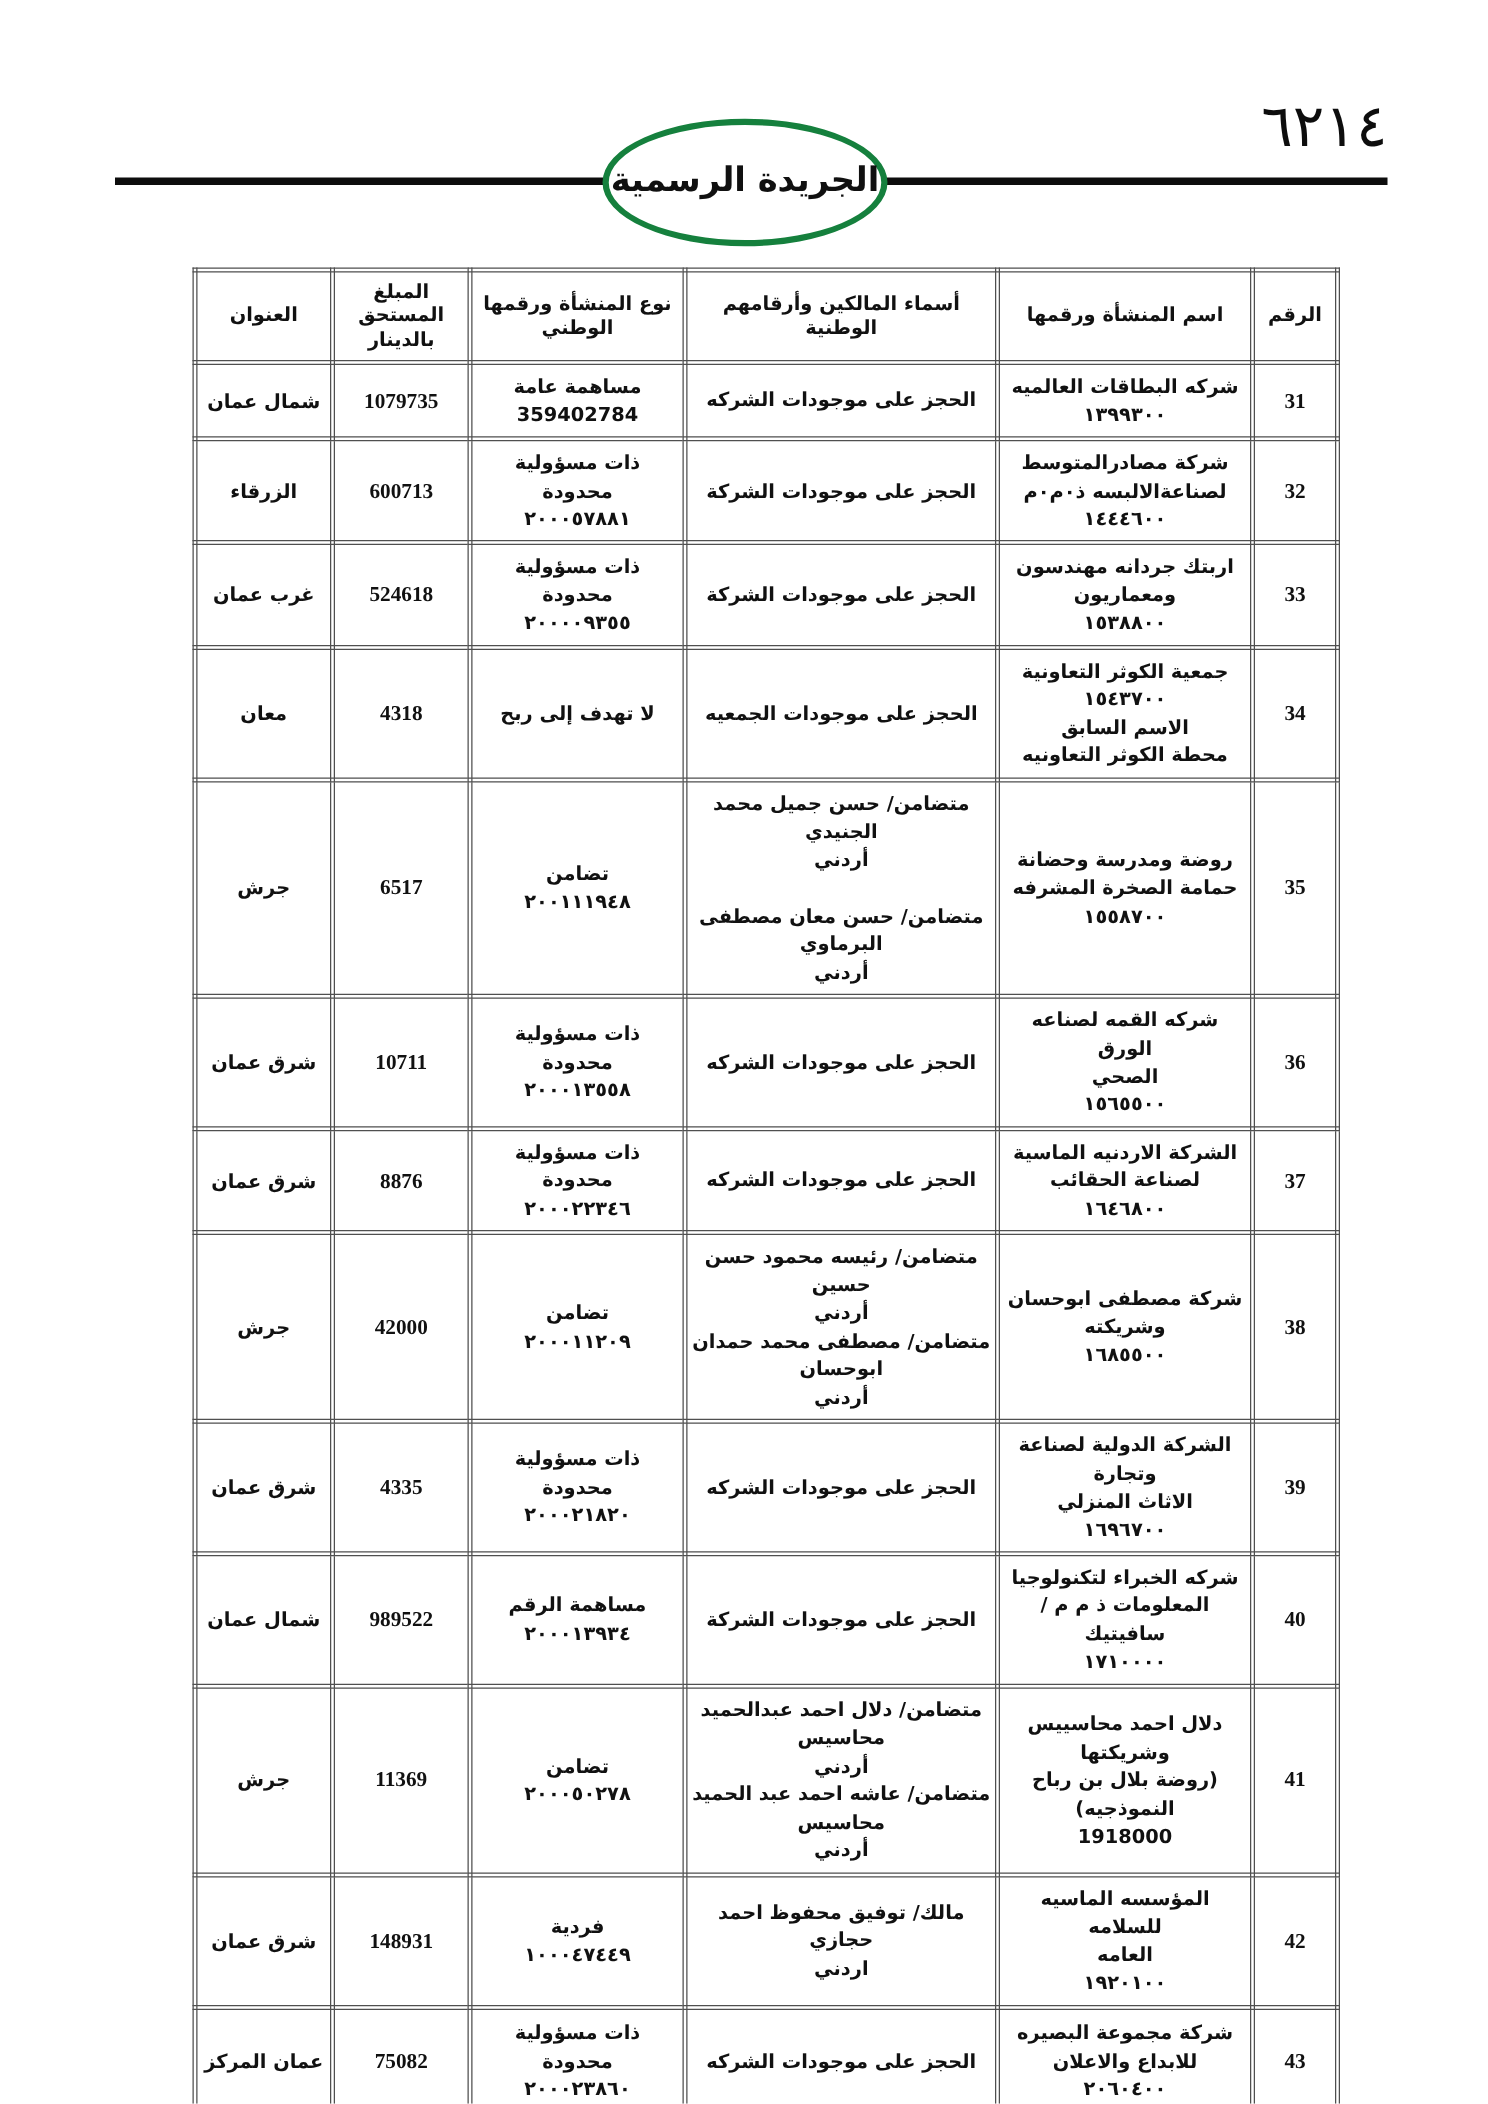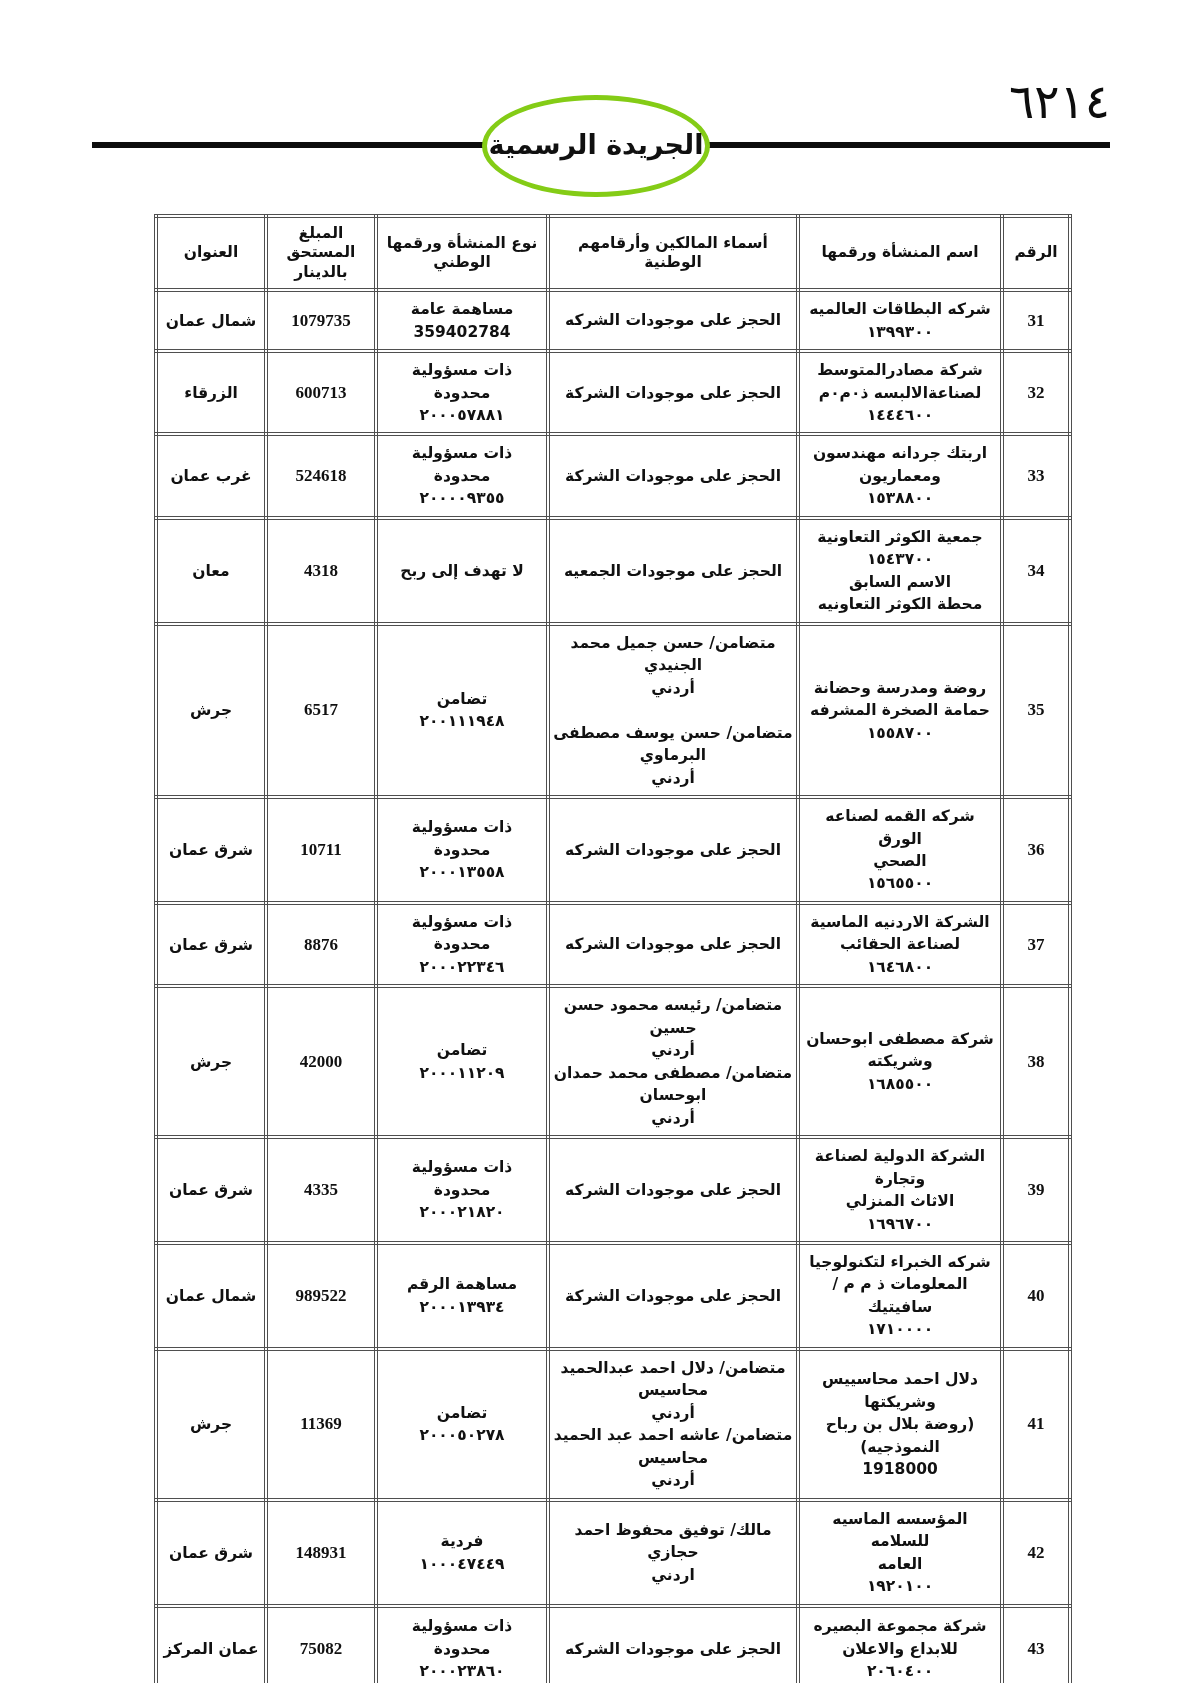--- a/index.html
+++ b/index.html
@@ -11,21 +11,21 @@
     direction:rtl;
     overflow:hidden;
   }
   
   .masthead-rule{
     position:absolute;left:92px;top:142px;width:1018px;height:6px;
     background:#0d0d0d;
   }
   .masthead-oval{
     position:absolute;left:482px;top:95px;width:228px;height:102px;
-    border:5px solid #84cc16;border-radius:50%;
+    border:5px solid #15803d;border-radius:50%;
     background:#ffffff;z-index:2;
     display:flex;align-items:center;justify-content:center;
     box-sizing:border-box;
   }
   .masthead-title{
     font-size:27px;font-weight:bold;color:#101010;
     transform:translateY(-2px);
   }
   .page-number{
     position:absolute;right:80px;top:78px;
@@ -171,21 +171,21 @@
       <td class="col-no latin-num">35</td>
       <td class="col-name">
             <div class="line">روضة ومدرسة وحضانة</div>
             <div class="line">حمامة الصخرة المشرفه</div>
             <div class="line">١٥٥٨٧٠٠</div>
           </td>
       <td class="col-owners">
             <div class="line">متضامن/ حسن جميل محمد الجنيدي</div>
             <div class="line">أردني</div>
             <div class="line">&nbsp;</div>
-            <div class="line">متضامن/ حسن يوسف مصطفى</div>
+            <div class="line">متضامن/ حسن معان مصطفى</div>
             <div class="line">البرماوي</div>
             <div class="line">أردني</div>
           </td>
       <td class="col-type">
             <div class="line">تضامن</div>
             <div class="line">٢٠٠١١١٩٤٨</div>
           </td>
       <td class="col-amount latin-num">6517</td>
       <td class="col-address">جرش</td>
     </tr>

